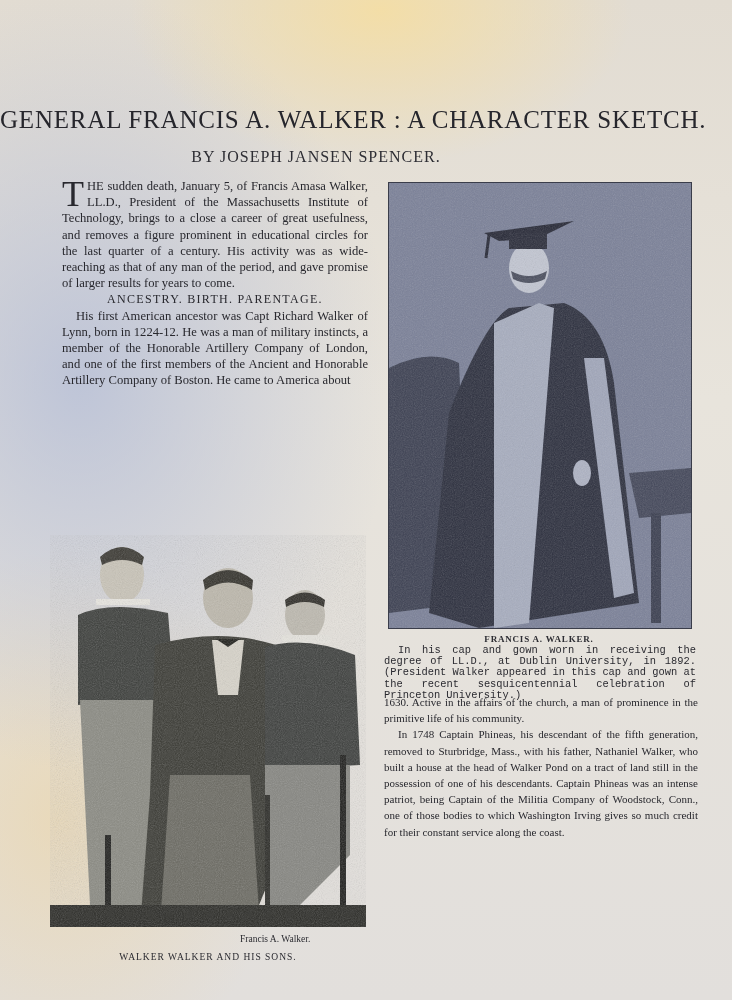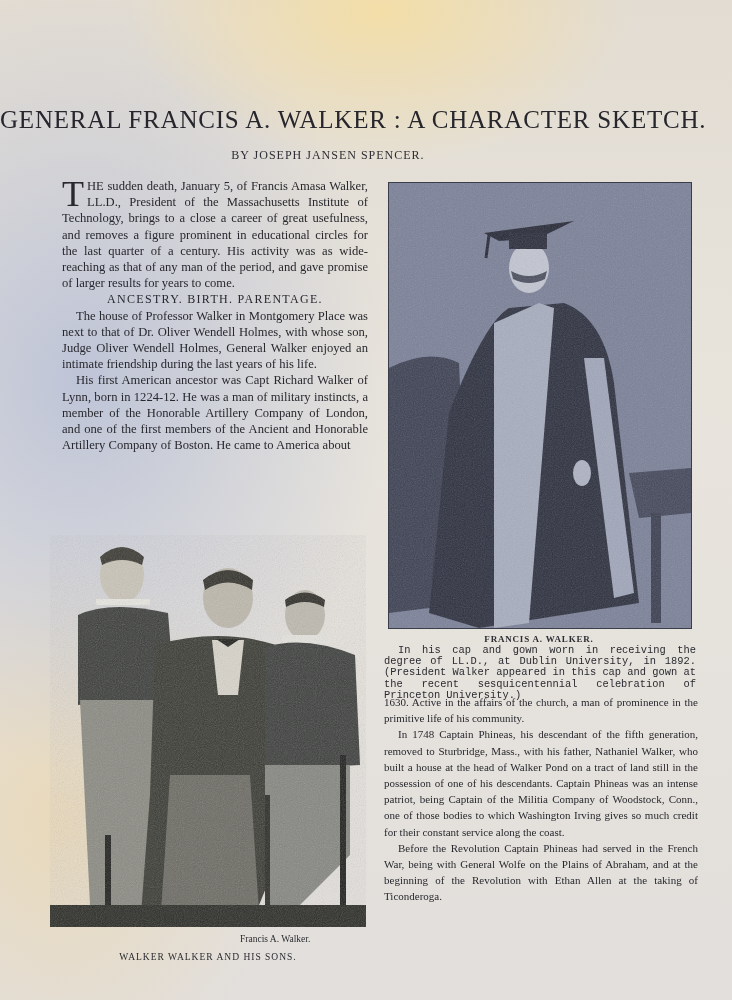--- a/index.html
+++ b/index.html
@@ -12,22 +12,22 @@
       radial-gradient(ellipse 420px 520px at 80px 380px, rgba(176,186,214,0.75), rgba(176,186,214,0) 75%),
       radial-gradient(ellipse 300px 360px at 60px 820px, rgba(236,212,164,0.6), rgba(236,212,164,0) 75%),
       linear-gradient(180deg, #e2dcd2 0%, #e8e4dc 40%, #e2dfdc 100%);
   }
   .title {
     position: absolute; left: 0; width: 636px; top: 106px; text-align: left;
     font-family: "Liberation Serif", serif; font-size: 25px; letter-spacing: 0.8px;
     color: #26262c; white-space: nowrap;
   }
   .byline {
-    position: absolute; left: 12px; width: 632px; top: 148px; text-align: center;
-    font-family: "Liberation Serif", serif; font-size: 12px; letter-spacing: 1px; color: #2d2d33;
+    position: absolute; left: 0; width: 632px; top: 148px; text-align: center;
+    font-family: "Liberation Serif", serif; font-size: 16px; letter-spacing: 1px; color: #2d2d33;
   }
   .col { position: absolute; font-family: "Liberation Serif", serif; font-size: 12.6px; line-height: 16.2px; text-align: justify; color: #28282e; }
   .col p { margin: 0; text-indent: 14px; }
   .col p.noindent { text-indent: 0; }
   .dropcap { float: left; font-size: 36px; line-height: 28px; margin: 2px 3px 0 0; font-family: "Liberation Serif", serif; }
   .subhead { text-align: center; font-size: 12px; letter-spacing: 1.3px; margin: 10px 0 9px; text-indent: 0 !important; }
   .photo {
     position: absolute; overflow: hidden;
   }
   .photo-right {
@@ -49,21 +49,20 @@
 <body>
 
 <div class="title">GENERAL FRANCIS A. WALKER : A CHARACTER SKETCH.</div>
 <div class="byline">BY JOSEPH JANSEN SPENCER.</div>
 
 <div class="col" style="left:62px; top:178px; width:306px;">
   <p class="noindent">
     <span class="dropcap">T</span><span>HE sudden death, January 5, of Francis Amasa Walker, LL.D., President of the Massachusetts Institute of Technology, brings to a close a career of great usefulness, and removes a figure prominent in educational circles for the last quarter of a century. His activity was as wide-reaching as that of any man of the period, and gave promise of larger results for years to come.</span>
   </p>
   <p class="subhead">ANCESTRY.  BIRTH.  PARENTAGE.</p>
-  <p>The house of Professor Walker in Montgomery Place was next to that of Dr. Oliver Wendell Holmes, with whose son, Judge Oliver Wendell Holmes, General Walker enjoyed an intimate friendship during the last years of his life.</p>
   <p>His first American ancestor was Capt Richard Walker of Lynn, born in 1224-12. He was a man of military instincts, a member of the Honorable Artillery Company of London, and one of the first members of the Ancient and Honorable Artillery Company of Boston. He came to America about</p>
 </div>
 
 <div class="photo photo-right">
   <svg width="302" height="445" viewBox="0 0 302 445">
     <defs>
       <filter id="grain">
           <feTurbulence type="fractalNoise" baseFrequency="0.9" numOctaves="2" result="n"></feTurbulence>
           <feColorMatrix type="saturate" values="0"></feColorMatrix>
           <feComponentTransfer>
@@ -94,21 +93,20 @@
     <rect width="302" height="445" filter="url(#grain)"></rect>
   </svg>
 </div>
 
 <div class="cap-title">FRANCIS A. WALKER.</div>
 <div class="cap-body">In his cap and gown worn in receiving the degree of LL.D., at Dublin University, in 1892. (President Walker appeared in this cap and gown at the recent sesquicentennial celebration of Princeton University.)</div>
 
 <div class="col" style="left:384px; top:694px; width:314px; font-size:11px;">
   <p class="noindent">1630. Active in the affairs of the church, a man of prominence in the primitive life of his community.</p>
   <p>In 1748 Captain Phineas, his descendant of the fifth generation, removed to Sturbridge, Mass., with his father, Nathaniel Walker, who built a house at the head of Walker Pond on a tract of land still in the possession of one of his descendants. Captain Phineas was an intense patriot, being Captain of the Militia Company of Woodstock, Conn., one of those bodies to which Washington Irving gives so much credit for their constant service along the coast.</p>
-  <p>Before the Revolution Captain Phineas had served in the French War, being with General Wolfe on the Plains of Abraham, and at the beginning of the Revolution with Ethan Allen at the taking of Ticonderoga.</p>
 </div>
 
 <div class="photo photo-left">
   <svg width="316" height="392" viewBox="0 0 316 392">
     <defs>
       <filter id="grain2">
           <feTurbulence type="fractalNoise" baseFrequency="0.95" numOctaves="2"></feTurbulence>
           <feColorMatrix type="saturate" values="0"></feColorMatrix>
           <feComponentTransfer>
             <feFuncA type="table" tableValues="0 0.3"></feFuncA>

